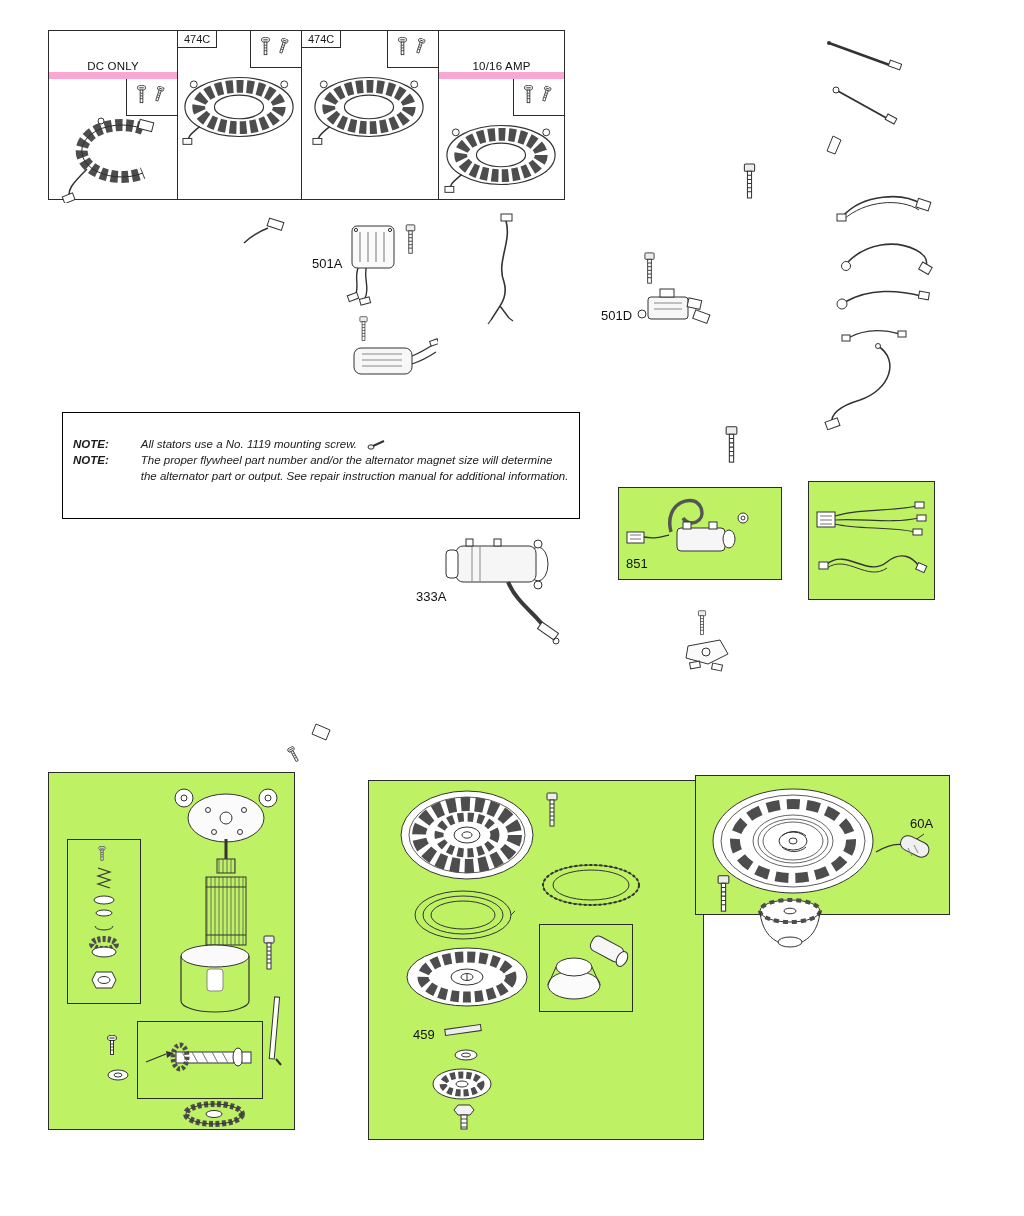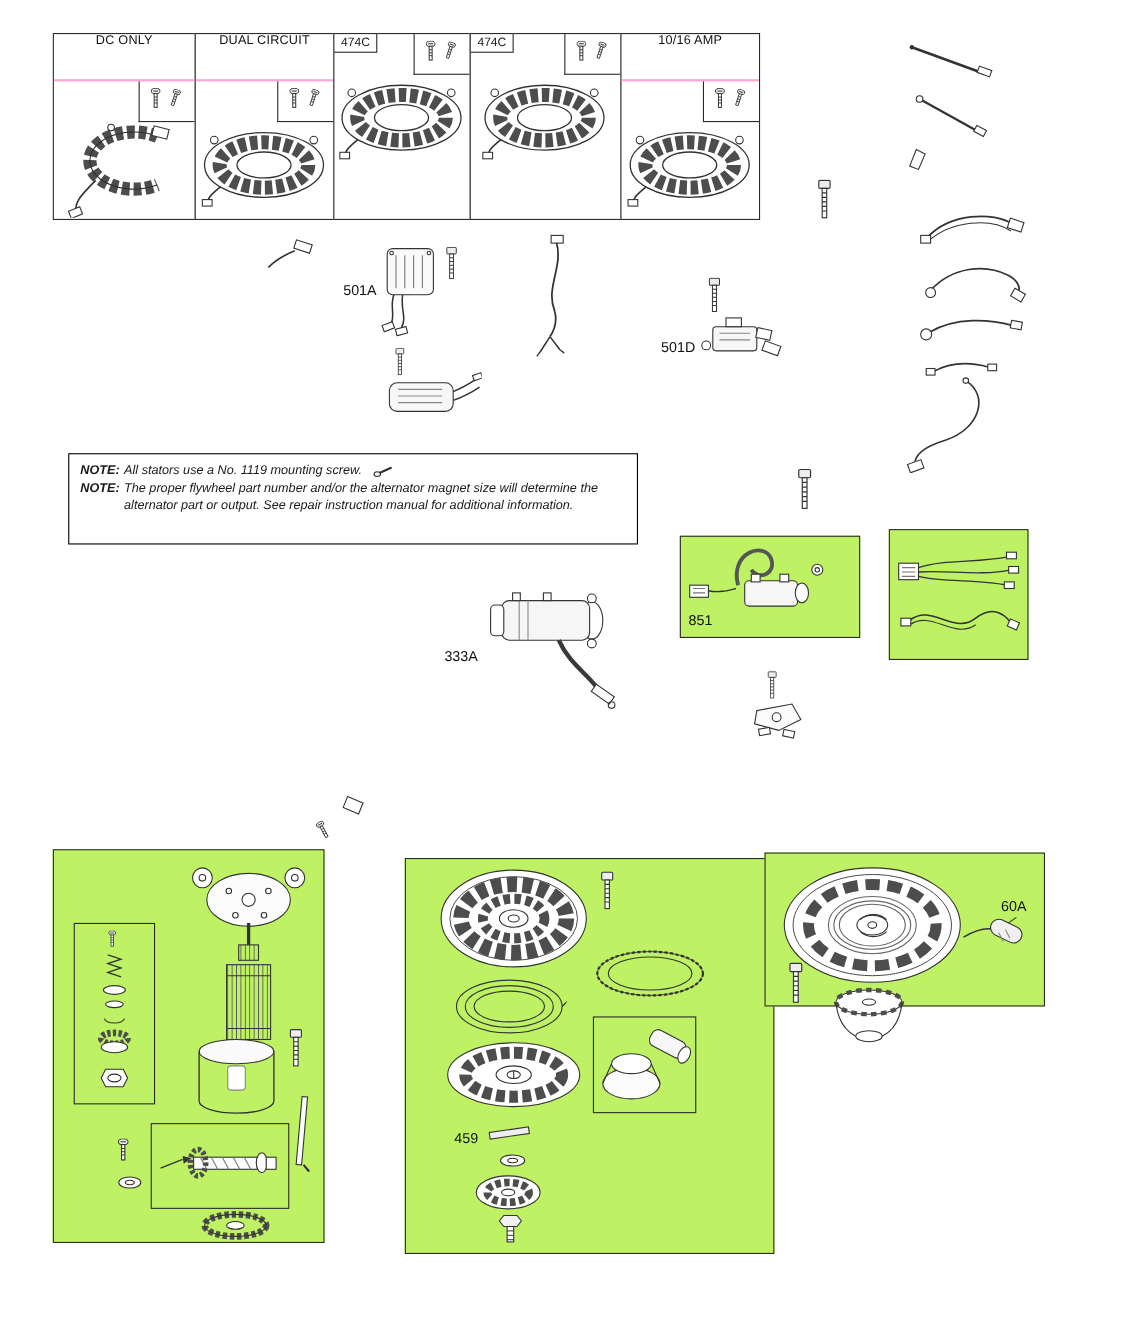--- a/index.html
+++ b/index.html
@@ -7,30 +7,30 @@
         font-family:"Liberation Sans",sans-serif;color:#1a1a1a;}
   .abs{position:absolute;}
   .box{position:absolute;border:1px solid #2b2b2b;background:#bef264;box-sizing:border-box;}
   .plabel{font-size:11.5px;letter-spacing:.2px;color:#111;}
   .partlabel{font-size:13px;color:#111;}
   svg{display:block;}
   
   #panels{position:absolute;left:48px;top:30px;height:170px;display:flex;}
   .panel{position:relative;border:1px solid #2b2b2b;box-sizing:border-box;background:#fff;}
   .panel + .panel{margin-left:-1px;}
-  .phead{height:41px;border-bottom:2px solid #f9a8d4;display:flex;align-items:flex-start;justify-content:center;}
+  .phead{height:41px;border-bottom:7px solid #f9a8d4;display:flex;align-items:flex-end;justify-content:center;}
   .pbody{position:relative;height:127px;}
   .inset{position:absolute;right:0;top:0;width:50px;height:36px;border-left:1px solid #2b2b2b;border-bottom:1px solid #2b2b2b;}
   .tagbox{position:absolute;left:-1px;top:-1px;border:1px solid #2b2b2b;background:#fff;padding:2px 6px;font-size:11px;}
   
-  #notebox{position:absolute;left:62px;top:412px;width:518px;height:83px;border:1px solid #000;
-           box-sizing:border-box;padding:7px 10px;font-size:11.5px;font-style:italic;line-height:1.4;}
+  #notebox{position:absolute;left:62px;top:412px;width:518px;height:107px;border:1px solid #000;
+           box-sizing:border-box;padding:23px 10px;font-size:11.5px;font-style:italic;line-height:1.4;}
   #notebox .np{font-weight:bold;margin-right:4px;}
   .noteline{display:flex;align-items:flex-start;}
-  .noteline .nt{max-width:440px;}
+  .noteline .nt{max-width:440px;margin-left:28px;}
 </style>
 </head>
 <body>
 
 <div id="page">
 
   <svg width="0" height="0" style="position:absolute">
     <defs>
       <symbol id="sym-stator" viewBox="0 0 120 82">
         <ellipse cx="60" cy="42" rx="55" ry="30" fill="#fff" stroke="#333" stroke-width="1.2"></ellipse>
@@ -72,36 +72,20 @@
           <path d="M92,22 A40 26 0 1 0 92,66" fill="none" stroke="#4d4d4d" stroke-width="12" stroke-dasharray="7 3.5"></path>
           <path d="M92,22 A40 26 0 1 0 92,66" fill="none" stroke="#2e2e2e" stroke-width="1"></path>
           <rect x="88" y="14" width="14" height="9" fill="#fff" stroke="#333" transform="rotate(14 95 18)"></rect>
           <path d="M36,62 C22,76 14,84 20,94" stroke="#333" stroke-width="1.5" fill="none"></path>
           <rect x="12" y="88" width="11" height="7" fill="#fff" stroke="#333" transform="rotate(-22 17 91)"></rect>
           <circle cx="50" cy="14" r="3" fill="#fff" stroke="#333"></circle>
         </svg>
       </div>
     </div>
 
-    <div class="panel" style="width:127px">
-      <div class="phead">
-          <span class="plabel">DUAL CIRCUIT</span>
-        </div>
-      <div class="pbody">
-        <div class="inset">
-          <svg width="48" height="34">
-              <use href="#sym-screw" x="10" y="6" width="9" height="20"></use>
-              <use href="#sym-screw" x="28" y="7" width="8" height="17" transform="rotate(18 32 15)"></use>
-            </svg>
-        </div>
-        <svg class="abs" style="left:3px;top:34px" width="118" height="82">
-            <use href="#sym-stator" width="118" height="82"></use>
-          </svg>
-      </div>
-    </div>
 
     <div class="panel" style="width:125px">
       <div class="pbody">
         <div class="tagbox">474C</div>
         <div class="inset">
           <svg width="48" height="34">
               <use href="#sym-screw" x="10" y="6" width="9" height="20"></use>
               <use href="#sym-screw" x="28" y="7" width="8" height="17" transform="rotate(18 32 15)"></use>
             </svg>
         </div>
@@ -235,21 +219,21 @@
       <rect x="106" y="20" width="9" height="6" fill="#fff" stroke="#333"></rect>
       <rect x="108" y="33" width="9" height="6" fill="#fff" stroke="#333"></rect>
       <rect x="104" y="47" width="9" height="6" fill="#fff" stroke="#333"></rect>
       <path d="M18,82 C38,66 58,96 78,80 C93,68 104,76 110,84" stroke="#333" stroke-width="1.4" fill="none"></path>
       <path d="M18,86 C38,72 58,100 78,86" stroke="#333" stroke-width="1" fill="none"></path>
       <rect x="10" y="80" width="9" height="7" fill="#fff" stroke="#333"></rect>
       <rect x="108" y="82" width="9" height="7" fill="#fff" stroke="#333" transform="rotate(24 112 85)"></rect>
     </svg>
   </div>
 
-  <div class="abs partlabel" style="left:404px;top:589px">333A</div>
+  <div class="abs partlabel" style="left:416px;top:589px">333A</div>
   <svg class="abs" style="left:438px;top:533px" width="135" height="128">
     <ellipse cx="100" cy="31" rx="10" ry="17" fill="#fff" stroke="#333"></ellipse>
     <circle cx="100" cy="11" r="4" fill="#fff" stroke="#333"></circle>
     <circle cx="100" cy="52" r="4" fill="#fff" stroke="#333"></circle>
     <rect x="18" y="13" width="80" height="36" rx="7" fill="#f6f6f6" stroke="#333"></rect>
     <path d="M34,13 v36 M42,13 v36" stroke="#888" stroke-width="1"></path>
     <rect x="8" y="17" width="12" height="28" rx="4" fill="#fff" stroke="#333"></rect>
     <rect x="28" y="6" width="7" height="7" fill="#fff" stroke="#333"></rect>
     <rect x="56" y="6" width="7" height="7" fill="#fff" stroke="#333"></rect>
     <path d="M70,49 C80,72 100,82 108,97" stroke="#3a3a3a" stroke-width="4" fill="none"></path>

